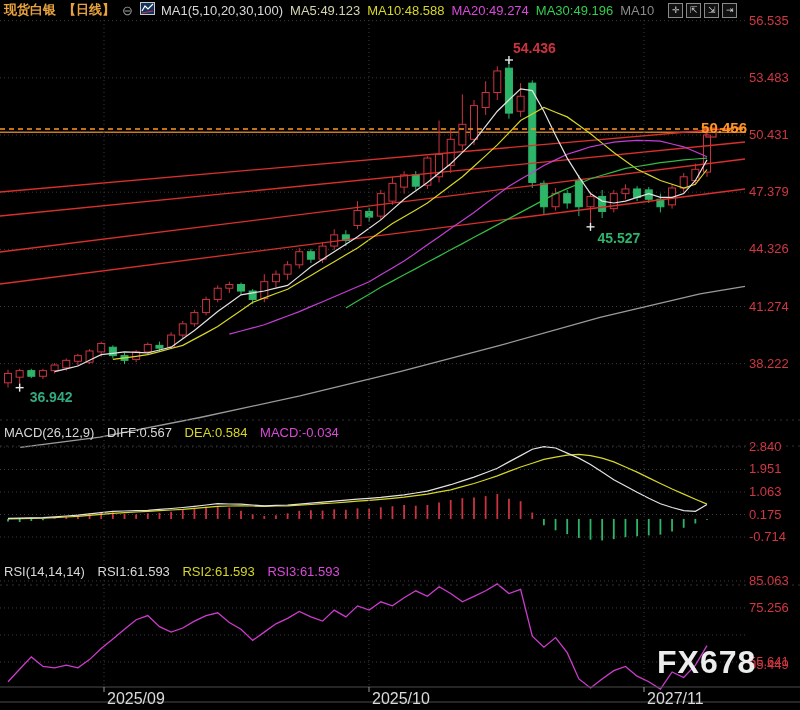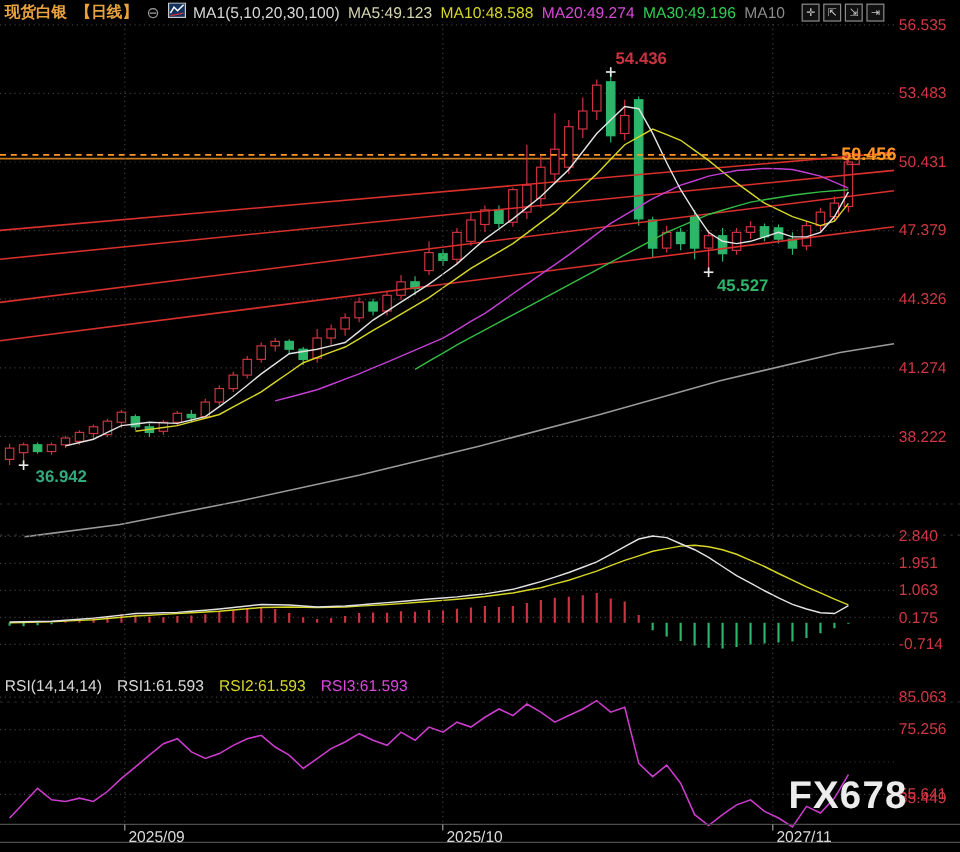--- a/index.html
+++ b/index.html
@@ -11,21 +11,21 @@
   .title{color:#e8a33f;font-weight:700;margin-right:3px;}
   .collapse{color:#9a9a9a;font-size:13px;}
   .matitle{color:#d8d8d8;}
   .toolbar{margin-left:auto;padding-right:58px;display:flex;gap:3px;}
   .tbicon{width:13px;height:13px;border:1px solid #8a8a8a;color:#c9c9c9;font-size:9px;
           line-height:13px;text-align:center;margin-right:0 !important;background:#111;}
   .plabel{position:absolute;left:4px;font-size:13px;white-space:nowrap;}
   .plabel span{margin-right:9px;}
   .w{color:#d8d8d8;}
   .axis-label{position:absolute;font-size:13px;color:#cf3742;}
-  .date-label{position:absolute;font-size:13px;color:#d9d9d9;}
+  .date-label{position:absolute;font-size:16px;color:#d9d9d9;}
   .watermark{position:absolute;left:657px;top:644px;font-size:32px;font-weight:700;
              color:#ececec;letter-spacing:1px;}
   svg text{font-family:"Liberation Sans",sans-serif;}
 </style>
 </head>
 <body>
 
 <div class="root">
 
   <div class="hdr">
@@ -299,20 +299,26 @@
       <line x1="0" y1="420" x2="800" y2="420" stroke="#333" stroke-dasharray="2,4"></line>
       <line x1="0" y1="446" x2="800" y2="446" stroke="#333" stroke-dasharray="2,4"></line>
       <line x1="0" y1="585" x2="800" y2="585" stroke="#333" stroke-dasharray="2,4"></line>
       <line x1="0" y1="687" x2="800" y2="687" stroke="#4d4d4d"></line>
       <line x1="0" y1="702" x2="800" y2="702" stroke="#4d4d4d"></line>
       <line x1="104" y1="687" x2="104" y2="692" stroke="#999"></line>
       <line x1="369" y1="687" x2="369" y2="692" stroke="#999"></line>
       <line x1="644" y1="687" x2="644" y2="692" stroke="#999"></line>
     </svg>
 
+  <div class="plabel" style="top:425px;">
+    <span class="w">MACD(26,12,9)</span>
+    <span class="w">DIFF:0.567</span>
+    <span style="color:#d6d626;">DEA:0.584</span>
+    <span style="color:#d84ad8;">MACD:-0.034</span>
+  </div>
 
   <div class="plabel" style="top:564px;">
     <span class="w">RSI(14,14,14)</span>
     <span class="w">RSI1:61.593</span>
     <span style="color:#d6d626;">RSI2:61.593</span>
     <span style="color:#d84ad8;">RSI3:61.593</span>
   </div>
 
   <div id="axis-labels">
       <span class="axis-label" style="left: 749px; top: 12.6721px;">56.535</span>

